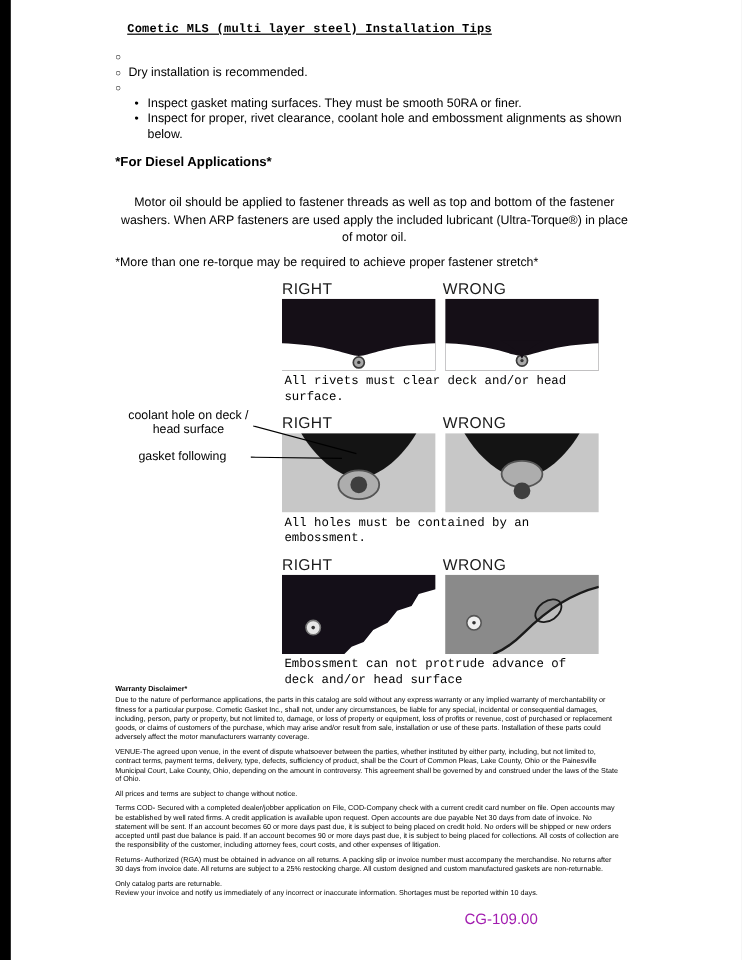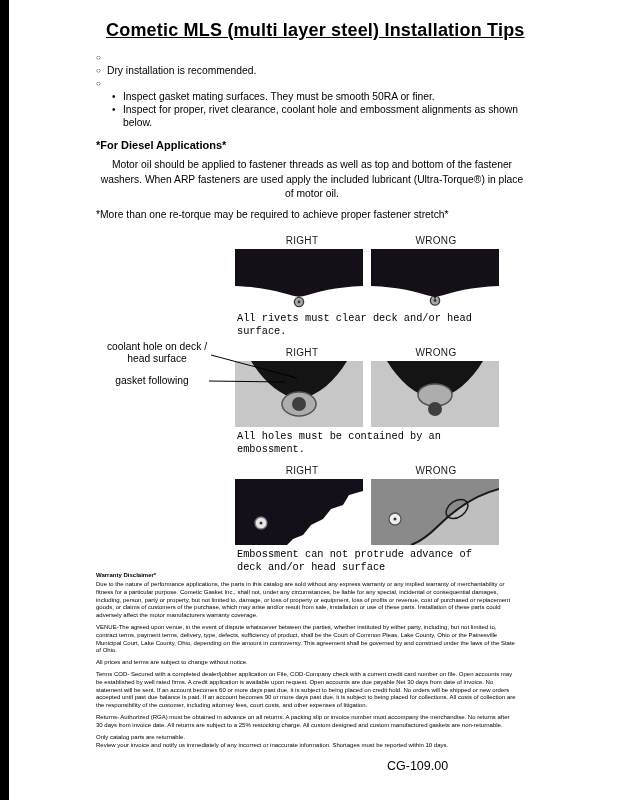--- a/index.html
+++ b/index.html
@@ -3,43 +3,43 @@
 <meta charset="utf-8">
 <style>
   html,body{margin:0;padding:0;background:#fff;}
   .page{
     position:relative;width:618px;height:800px;background:#ffffff;
     font-family:"Liberation Sans", sans-serif;color:#000;overflow:hidden;
     outline:1px solid #d9d9d9;
   }
   .left-bar{position:absolute;left:0;top:0;width:9px;height:800px;background:#000;}
   .content{position:absolute;left:96px;top:20px;width:432px;}
-  .title{font-size:18px;font-weight:bold;text-decoration:underline;margin:0 0 11px 10px;letter-spacing:.2px;}
+  .title{font-size:10px;font-weight:bold;text-decoration:underline;margin:0 0 11px 10px;letter-spacing:.2px;font-family:Liberation Mono, monospace;}
   .tip-item{display:flex;font-size:10.3px;line-height:12.9px;margin:0;}
   .tip-marker{width:11px;flex:none;font-size:8px;line-height:12.9px;}
   .tip-item.sub{margin-left:16px;}
   .tip-item.sub .tip-marker{font-size:10px;}
-  .diesel-heading{font-size:11px;font-weight:bold;margin:10px 0 7px 0;}
+  .diesel-heading{font-size:11px;font-weight:bold;margin:10px 0 22px 0;}
   .para{font-size:10.3px;line-height:14.2px;margin:0 0 7px 0;text-align:center;}
   .note{font-size:10.3px;line-height:13px;margin:3px 0 0 0;}
   .diagrams{position:absolute;left:235px;top:233px;width:268px;}
   .diag-labels{display:flex;line-height:15px;}
-  .diag-labels span{flex:1;text-align:center;font-size:10px;letter-spacing:.3px;color:#1a1a1a;}
+  .diag-labels span{flex:1;font-size:13px;letter-spacing:.3px;color:#1a1a1a;}
   .diag-panels{display:flex;gap:8px;margin-top:1px;}
   .diag-panels svg{display:block;}
   .diag-caption{font-size:10.3px;line-height:13px;margin:3px 0 7px 2px;max-width:252px;font-family:Liberation Mono, monospace;}
   .side-label{position:absolute;font-size:10.3px;line-height:11.5px;text-align:center;}
   .coolant-label{left:104px;top:341px;width:106px;}
   .embossment-label{left:96px;top:375px;width:112px;}
   .pointer-lines{position:absolute;left:205px;top:348px;pointer-events:none;}
   .warranty{position:absolute;left:96px;top:572px;width:420px;}
   .warranty-heading{font-size:6px;font-weight:bold;margin:0 0 3px 0;}
   .warranty p{font-size:6px;line-height:7.8px;margin:0 0 4px 0;}
   .warranty p.tight{margin:0 0 1px 0;}
-  .footer-code{position:absolute;left:387px;top:759px;font-size:12.5px;color:#000000;}
+  .footer-code{position:absolute;left:387px;top:759px;font-size:12.5px;color:#a21caf;}
 </style>
 </head>
 <body>
 
 <div class="page">
   <div class="left-bar"></div>
 
   <div class="content">
     <h1 class="title">Cometic MLS (multi layer steel) Installation Tips</h1>
 

